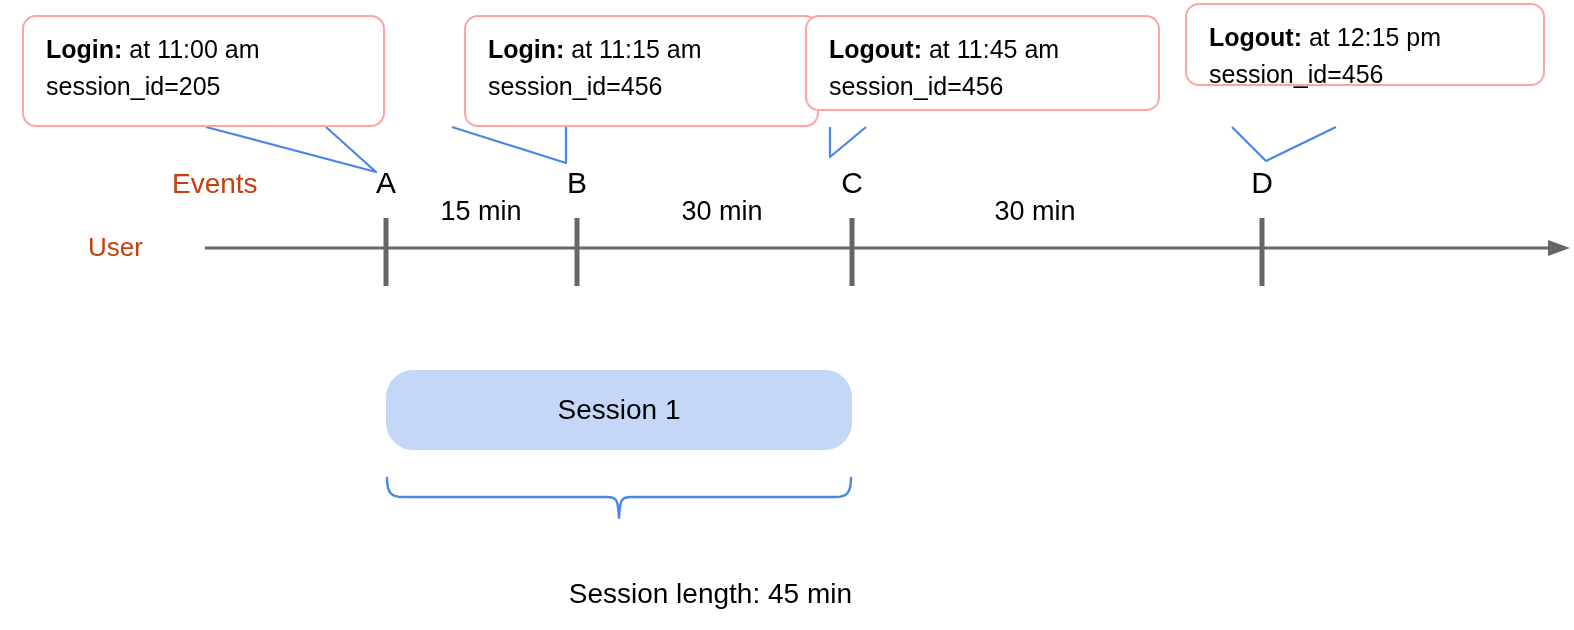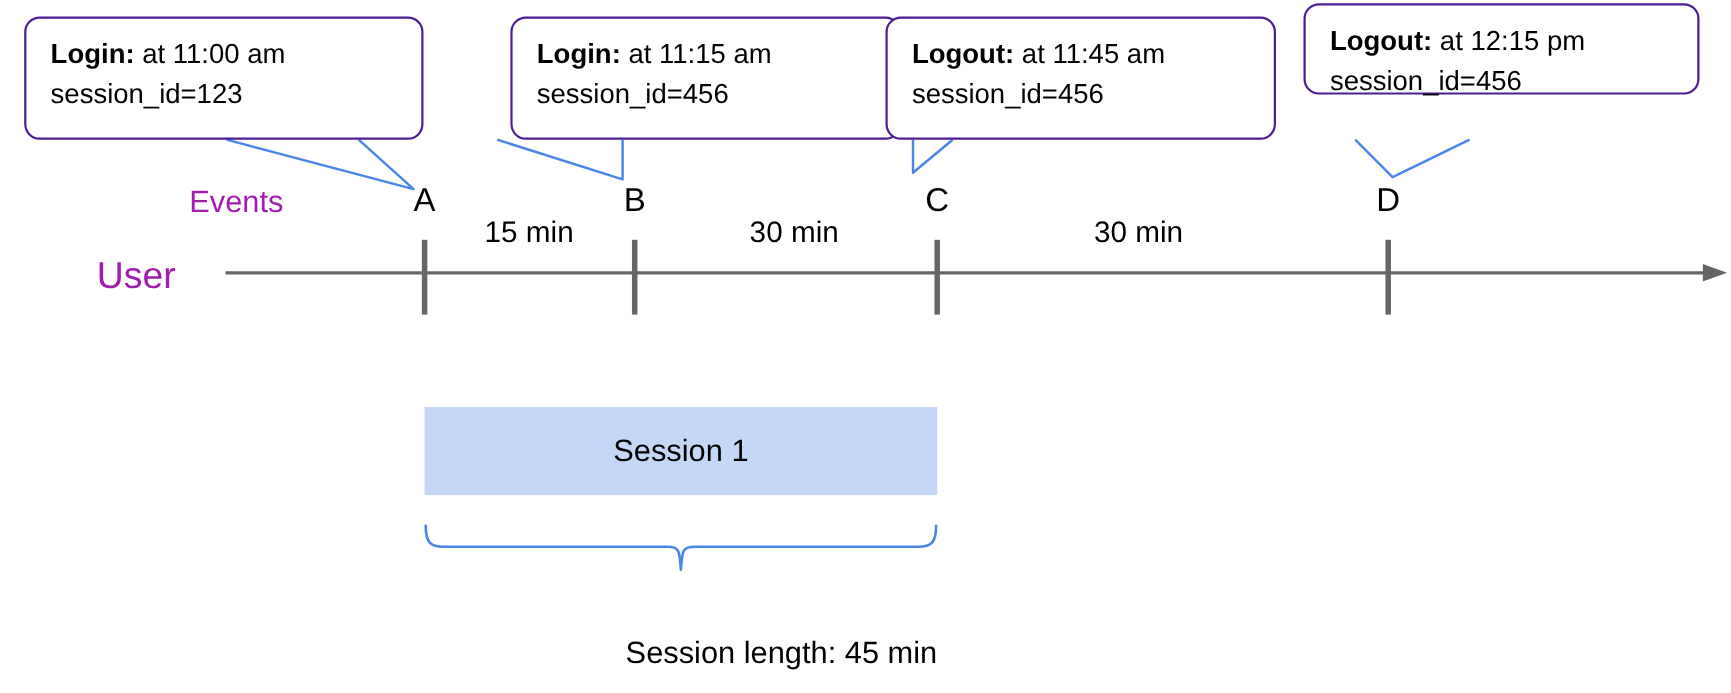--- a/index.html
+++ b/index.html
@@ -17,21 +17,21 @@
     width: 1574px;
     height: 630px;
     background: #ffffff;
     overflow: hidden;
   }
 
   
   .callout {
     position: absolute;
     box-sizing: border-box;
-    border: 2px solid #4c1d95;
+    border: 2px solid #fca5a5;
     border-radius: 14px;
     background: #ffffff;
     z-index: 3;
   }
   .callout-text {
     position: absolute;
     left: 22px;
     top: 14px;
     right: 10px;
     font-size: 25px;
@@ -50,33 +50,33 @@
     top: 0;
     width: 1574px;
     height: 630px;
     z-index: 2;
     pointer-events: none;
   }
 
   
   .row-label {
     position: absolute;
-    color: #a21caf;
+    color: #c2410c;
     white-space: nowrap;
     text-align: right;
   }
   #events-label {
     left: 172px;
     top: 168px;
     font-size: 28px;
   }
   #user-label {
     left: 88px;
     top: 232px;
-    font-size: 34px;
+    font-size: 26px;
   }
 
   
   .event-letter {
     position: absolute;
     top: 166px;
     font-size: 30px;
     color: #000000;
     text-align: center;
     width: 40px;
@@ -100,20 +100,21 @@
     position: absolute;
     left: 386px;
     top: 370px;
     width: 466px;
     height: 80px;
     background: #c5d7f7;
     display: flex;
     align-items: center;
     justify-content: center;
     z-index: 3;
+    border-radius: 27px;
   }
   #session-bar-label {
     font-size: 28px;
     color: #000000;
   }
 
   
   #session-length-caption {
     position: absolute;
     left: 386px;
@@ -124,28 +125,28 @@
     color: #000000;
     white-space: nowrap;
   }
 </style>
 </head>
 <body>
 
 <div id="canvas">
 
   <div class="callout" id="callout-a" style="left:22px; top:15px; width:363px; height:112px;">
-    <div class="callout-text"><span class="lbl">Login:</span><span> at 11:00 am</span><br><span>session_id=123</span></div>
+    <div class="callout-text"><span class="lbl">Login:</span><span> at 11:00 am</span><br><span>session_id=205</span></div>
   </div>
 
   <div class="callout" id="callout-b" style="left:420px; top:15px; width:355px; height:112px;margin-left:44px;">
     <div class="callout-text"><span class="lbl">Login:</span><span> at 11:15 am</span><br><span>session_id=456</span></div>
   </div>
 
-  <div class="callout" id="callout-c" style="left:805px; top:15px; width:355px; height:112px;">
+  <div class="callout" id="callout-c" style="left:805px; top:15px; width:355px; height:96px;">
     <div class="callout-text"><span class="lbl">Logout:</span><span> at 11:45 am</span><br><span>session_id=456</span></div>
   </div>
 
   <div class="callout" id="callout-d" style="left:1185px; top:3px; width:360px; height:83px;">
     <div class="callout-text"><span class="lbl">Logout:</span><span> at 12:15 pm</span><br><span>session_id=456</span></div>
   </div>
 
   <svg id="vector-layer" viewBox="0 0 1574 630" xmlns="http://www.w3.org/2000/svg">
 
     <rect x="206" y="124" width="120" height="6" fill="#ffffff"></rect>

